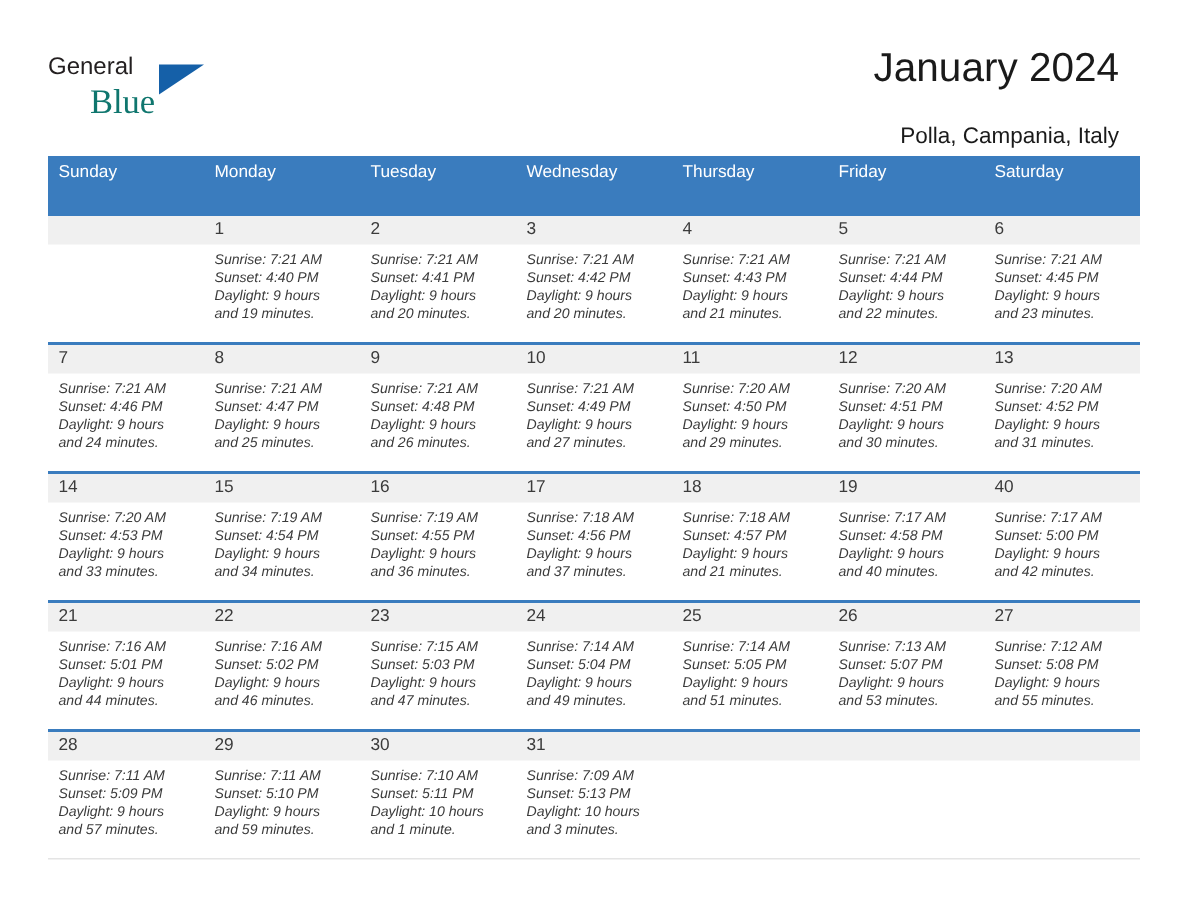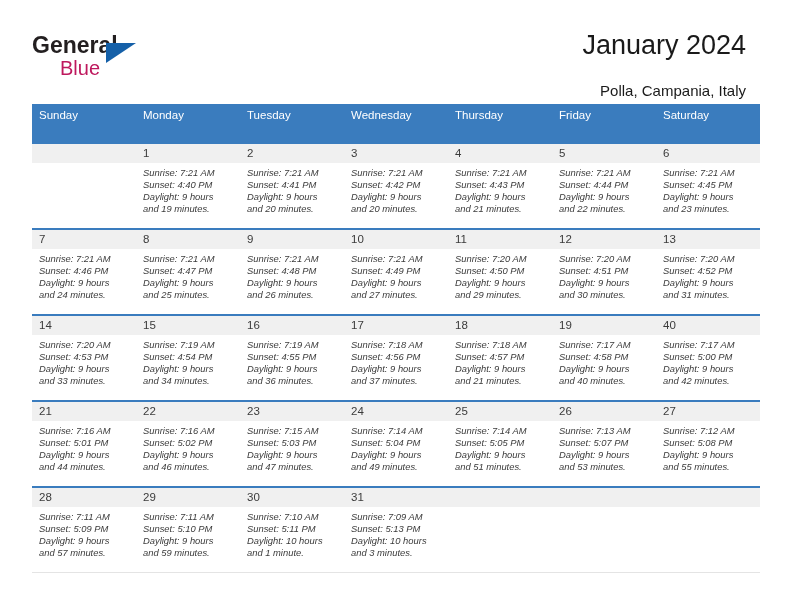--- a/index.html
+++ b/index.html
@@ -33,35 +33,35 @@
     position: absolute;
     left: 0;
     top: 4px;
     width: 120px;
     height: 56px;
   }
   .brand-general {
     position: absolute;
     left: 0;
     top: 0;
-    font-size: 23px;
+    font-size: 16px;
     color: #231f20;
     letter-spacing: 0px;
     line-height: 26px;
     white-space: nowrap;
-    font-weight: bold;
   }
   .brand-blue {
     position: absolute;
     left: 28px;
     top: 23px;
-    font-size: 20px;
-    color: #be185d;
+    font-size: 23px;
+    color: #0f766e;
     line-height: 26px;
     white-space: nowrap;
+    font-family: Liberation Serif, serif;
   }
   .brand-triangle {
     position: absolute;
     left: 74px;
     top: 11px;
     width: 0;
     height: 0;
     border-left: 30px solid #1560a8;
     border-bottom: 20px solid transparent;
   }

